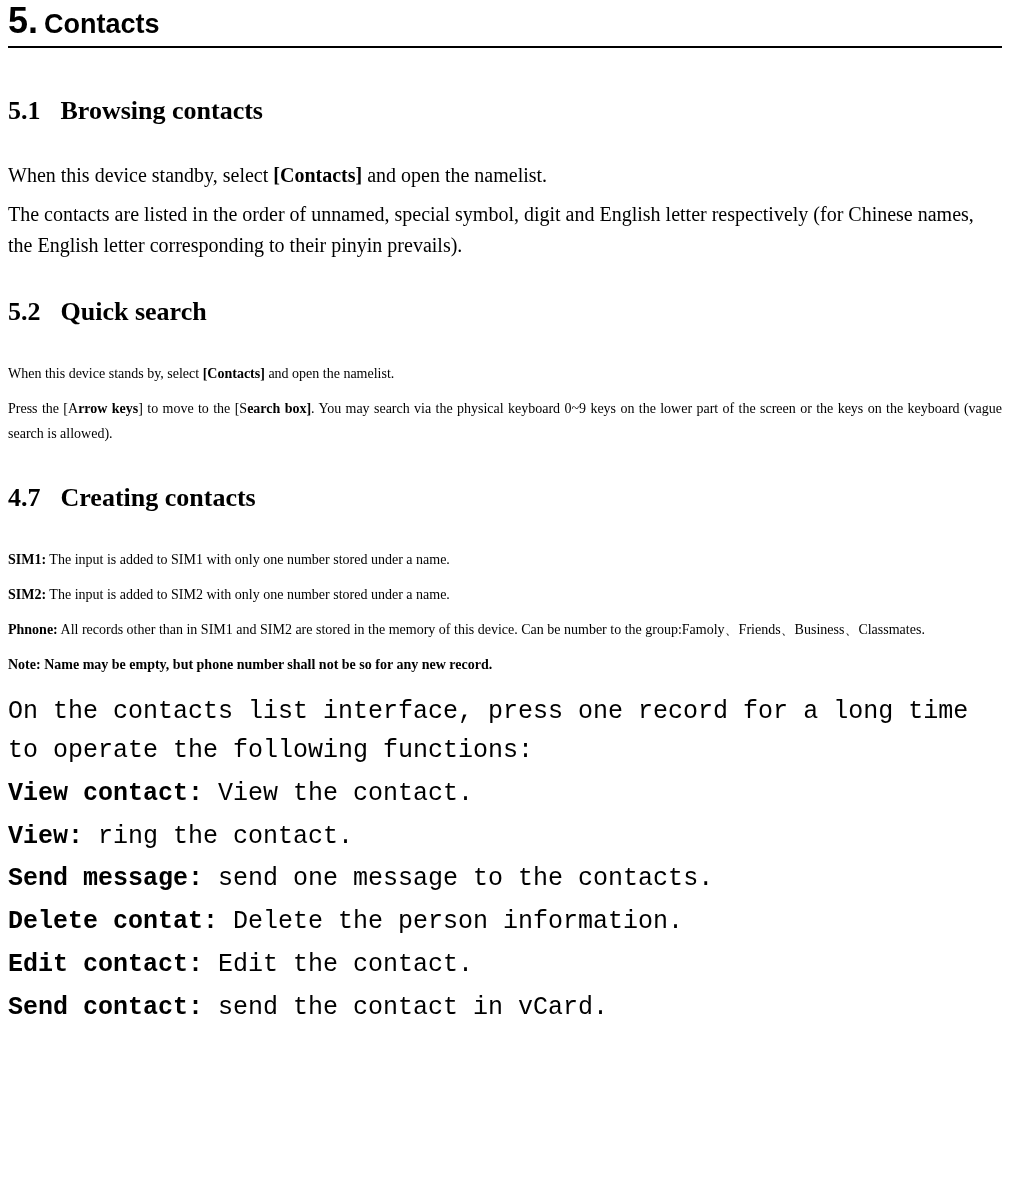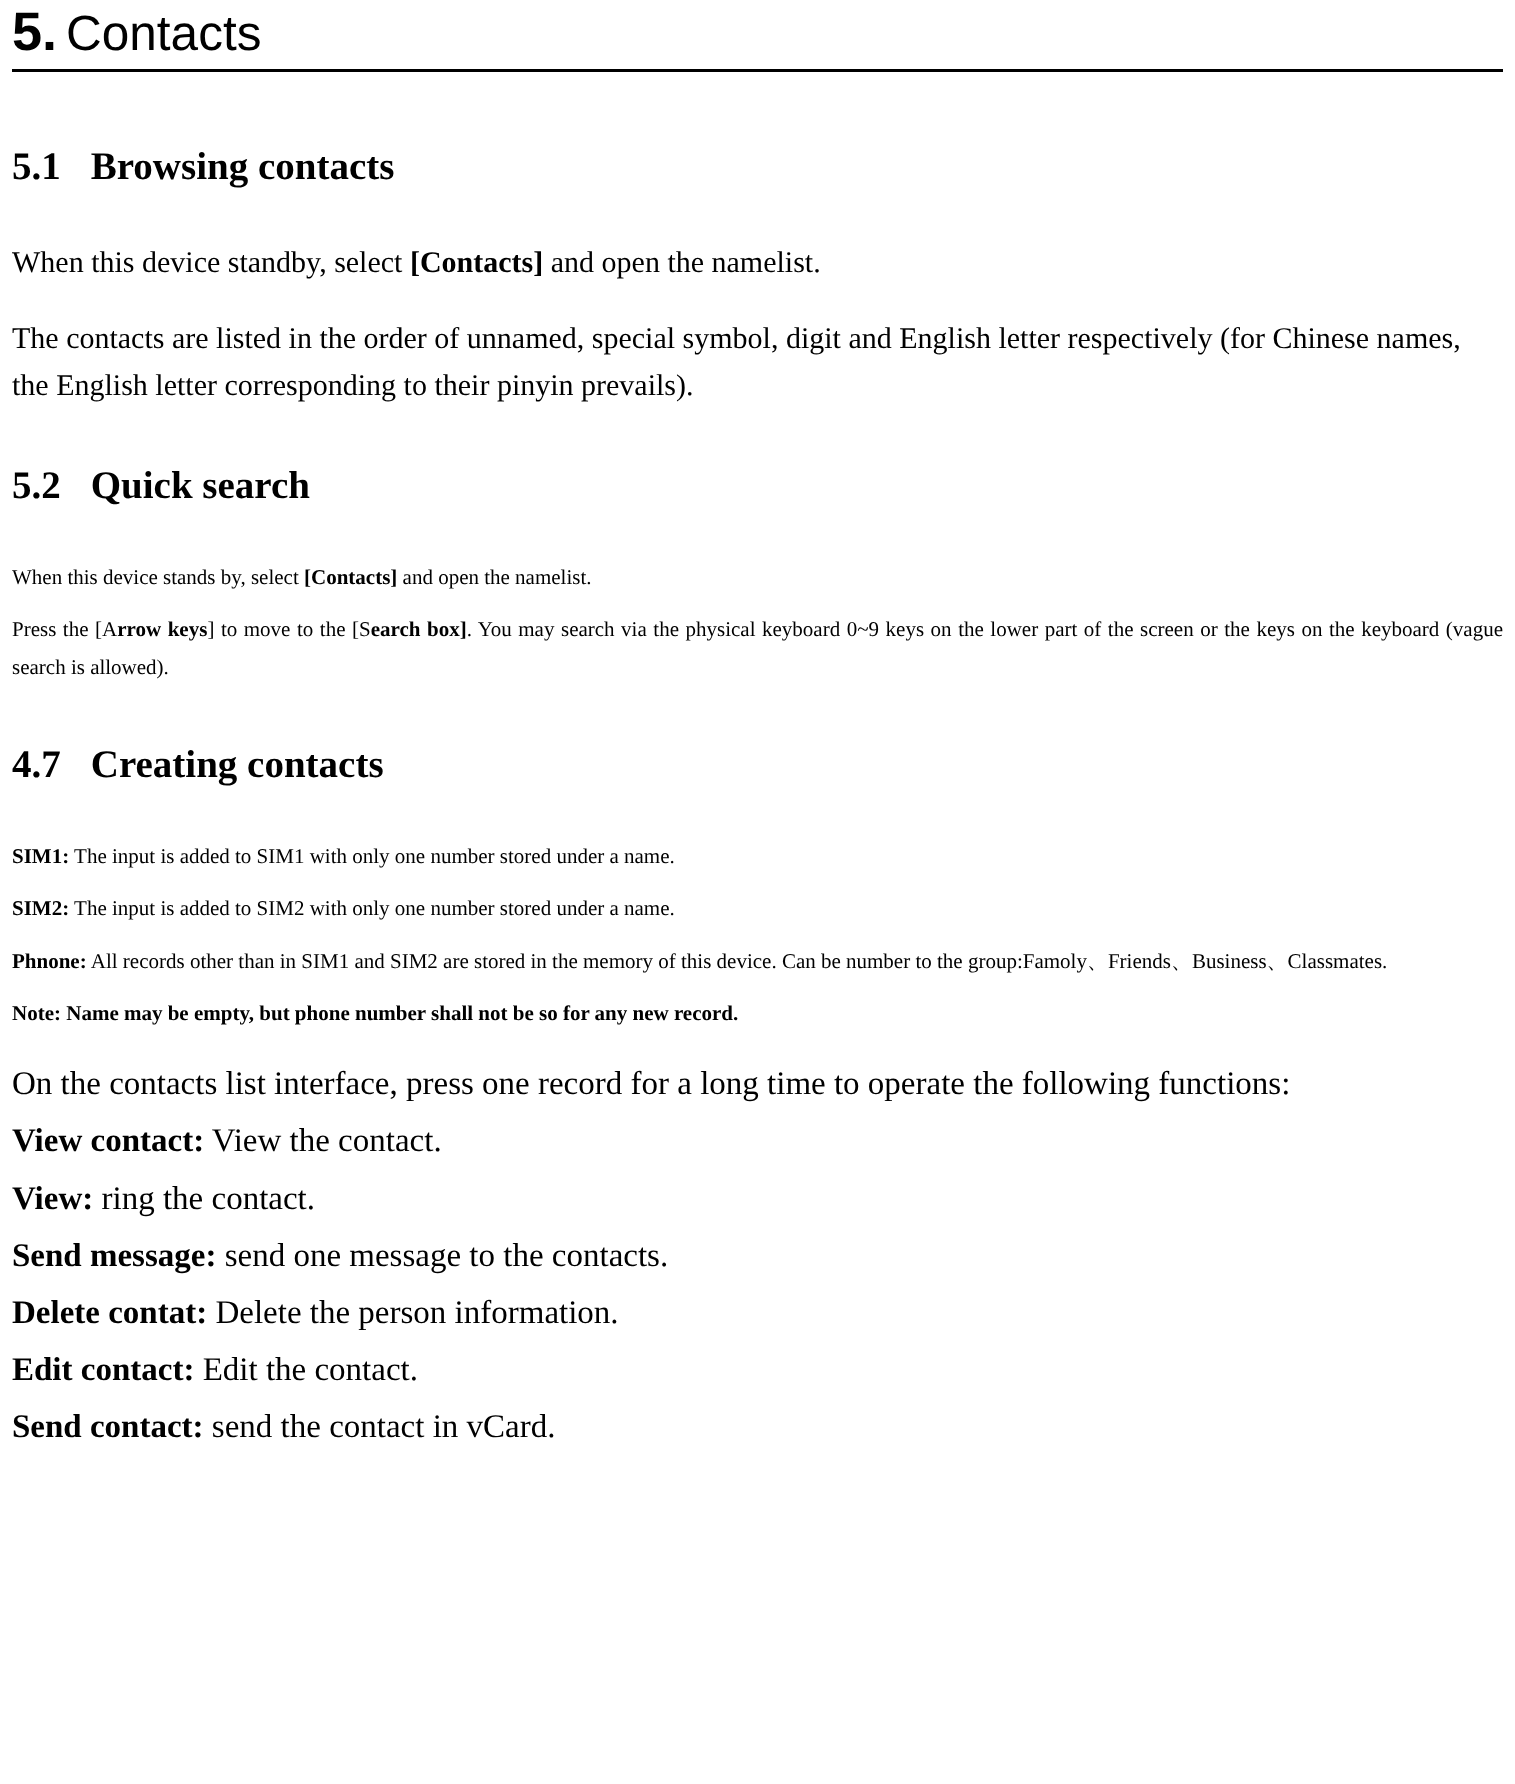--- a/index.html
+++ b/index.html
@@ -21,56 +21,57 @@
       display: flex;
       align-items: baseline;
     }
     .chapter-num {
       font-size: 36px;
       font-weight: bold;
       font-family: Arial, Helvetica, sans-serif;
       margin-right: 6px;
     }
     .chapter-title {
-      font-size: 33px;
-      font-weight: normal;
+      font-size: 27px;
+      font-weight: bold;
       font-family: Arial, Helvetica, sans-serif;
     }
     .section-heading {
       font-size: 26px;
       font-weight: bold;
       margin-top: 24px;
       margin-bottom: 34px;
     }
     .section-num {
       margin-right: 20px;
     }
     .para {
       font-size: 20px;
       line-height: 1.55;
-      margin-bottom: 20px;
+      margin-bottom: 8px;
     }
     .para-lg {
       font-size: 14px;
       line-height: 1.8;
       margin-bottom: 10px;
     }
     .bold {
       font-weight: bold;
     }
     .block-gap {
       margin-bottom: 36px;
     }
     .block-gap-sm {
       margin-bottom: 16px;
     }
     .list-line {
-      font-size: 22px;
+      font-size: 25px;
       line-height: 1.55;
       margin-bottom: 4px;
+      font-family: Liberation Mono, monospace;
     }
     .justify {
       text-align: justify;
     }
   </style>
 </head>
 <body>
 
 <div class="chapter-header">
   <span class="chapter-num">5.</span>

